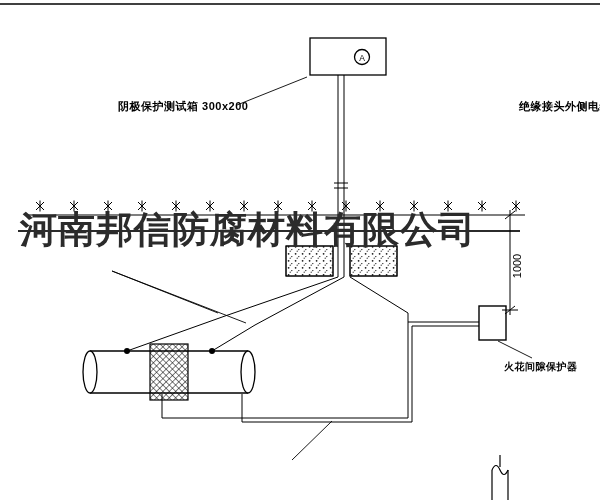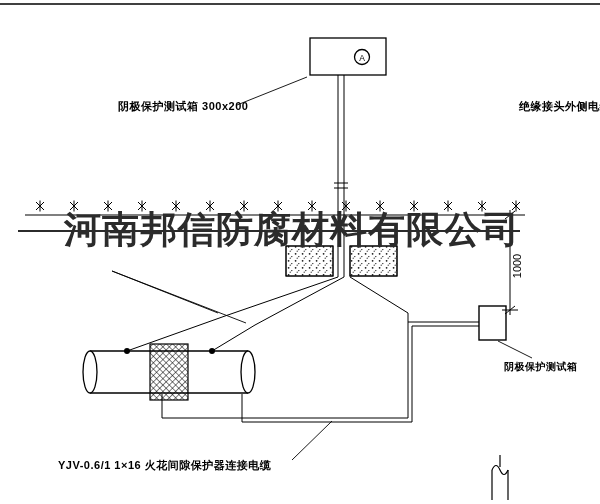--- a/index.html
+++ b/index.html
@@ -7,21 +7,21 @@
     position:relative;width:600px;height:504px;background:#ffffff;
     overflow:hidden;font-family:"Liberation Sans","DejaVu Sans",sans-serif;
   }
   .page svg{position:absolute;left:0;top:0;}
   .label{
     position:absolute;font-size:11px;font-weight:bold;color:#000;
     white-space:nowrap;line-height:13px;letter-spacing:0.5px;
   }
   .label.small{font-size:10px;}
   .watermark{
-    position:absolute;left:20px;top:206px;width:500px;text-align:right;
+    position:absolute;left:20px;top:206px;width:500px;text-align:left;
     font-family:"Liberation Serif","DejaVu Serif",serif;
     font-size:37px;font-weight:bold;color:#2b2b2b;letter-spacing:1px;
     line-height:48px;white-space:nowrap;
   }
 </style>
 </head>
 <body>
 
 <div class="page">
 
@@ -141,19 +141,18 @@
       <line x1="492" y1="470" x2="492" y2="500"></line>
       <line x1="508" y1="470" x2="508" y2="500"></line>
     </g>
   </svg>
 
   <div class="label" style="left:118px;top:100px">阴极保护测试箱 300x200</div>
 
   <div class="label" style="left:519px;top:100px">绝缘接头外侧电缆</div>
 
 
-  <div class="label small" style="left:504px;top:360px">阴极保护测试箱</div>
+  <div class="label small" style="left:504px;top:360px">火花间隙保护器</div>
 
-  <div class="label" style="left:58px;top:459px">YJV-0.6/1  1×16  火花间隙保护器连接电缆</div>
 
   <div class="watermark">河南邦信防腐材料有限公司</div>
 
 </div>
 
 </body></html>

